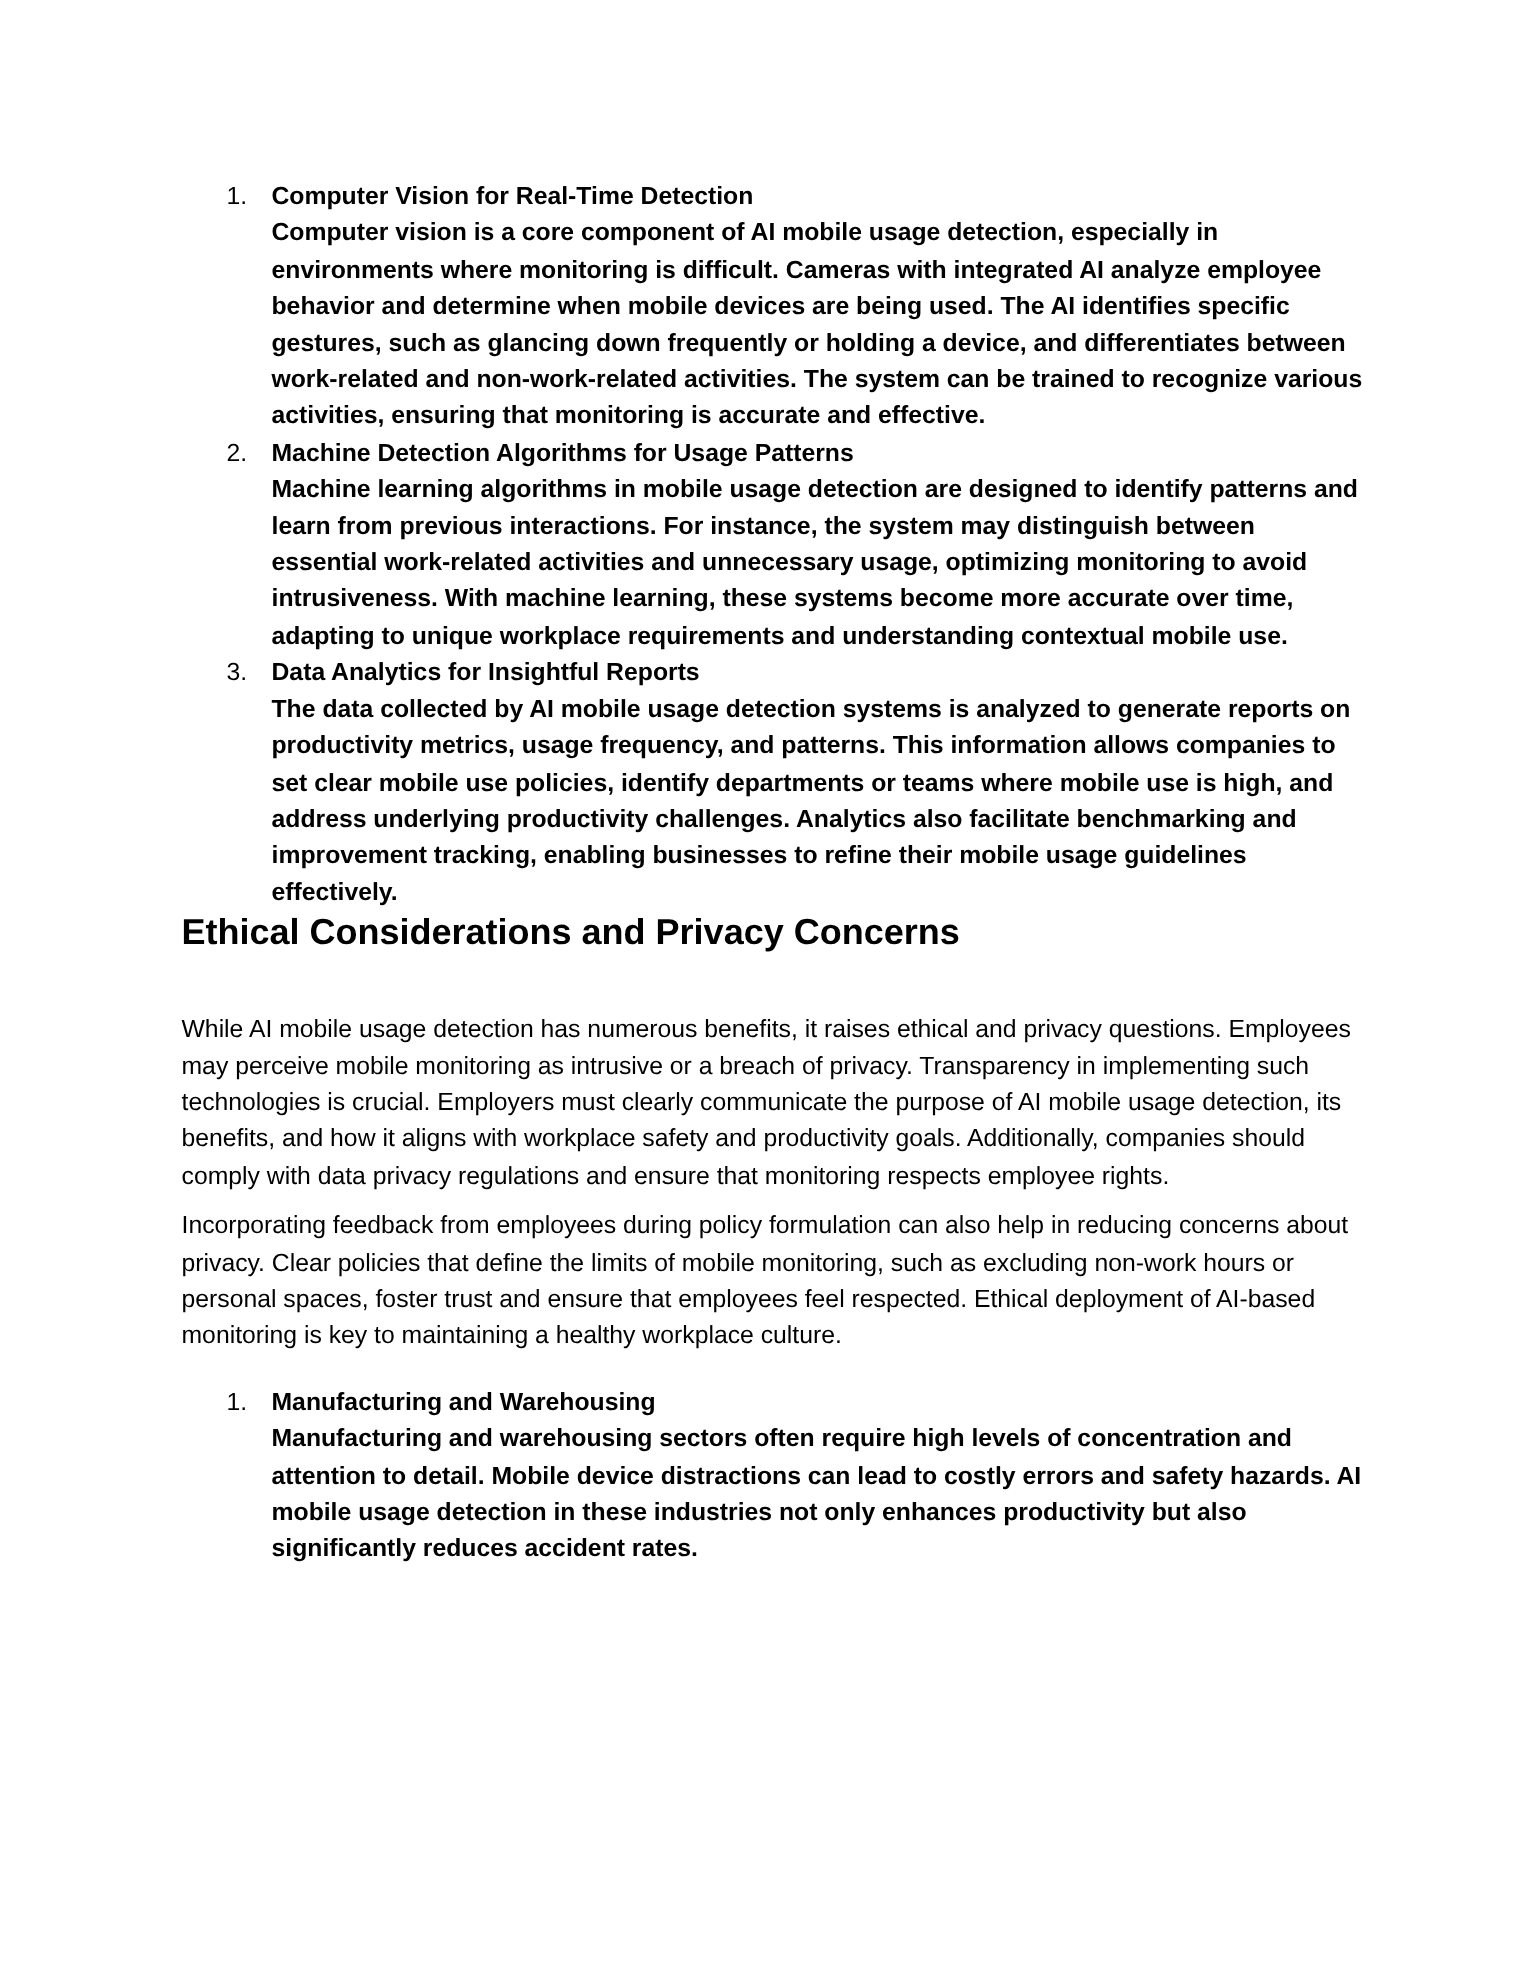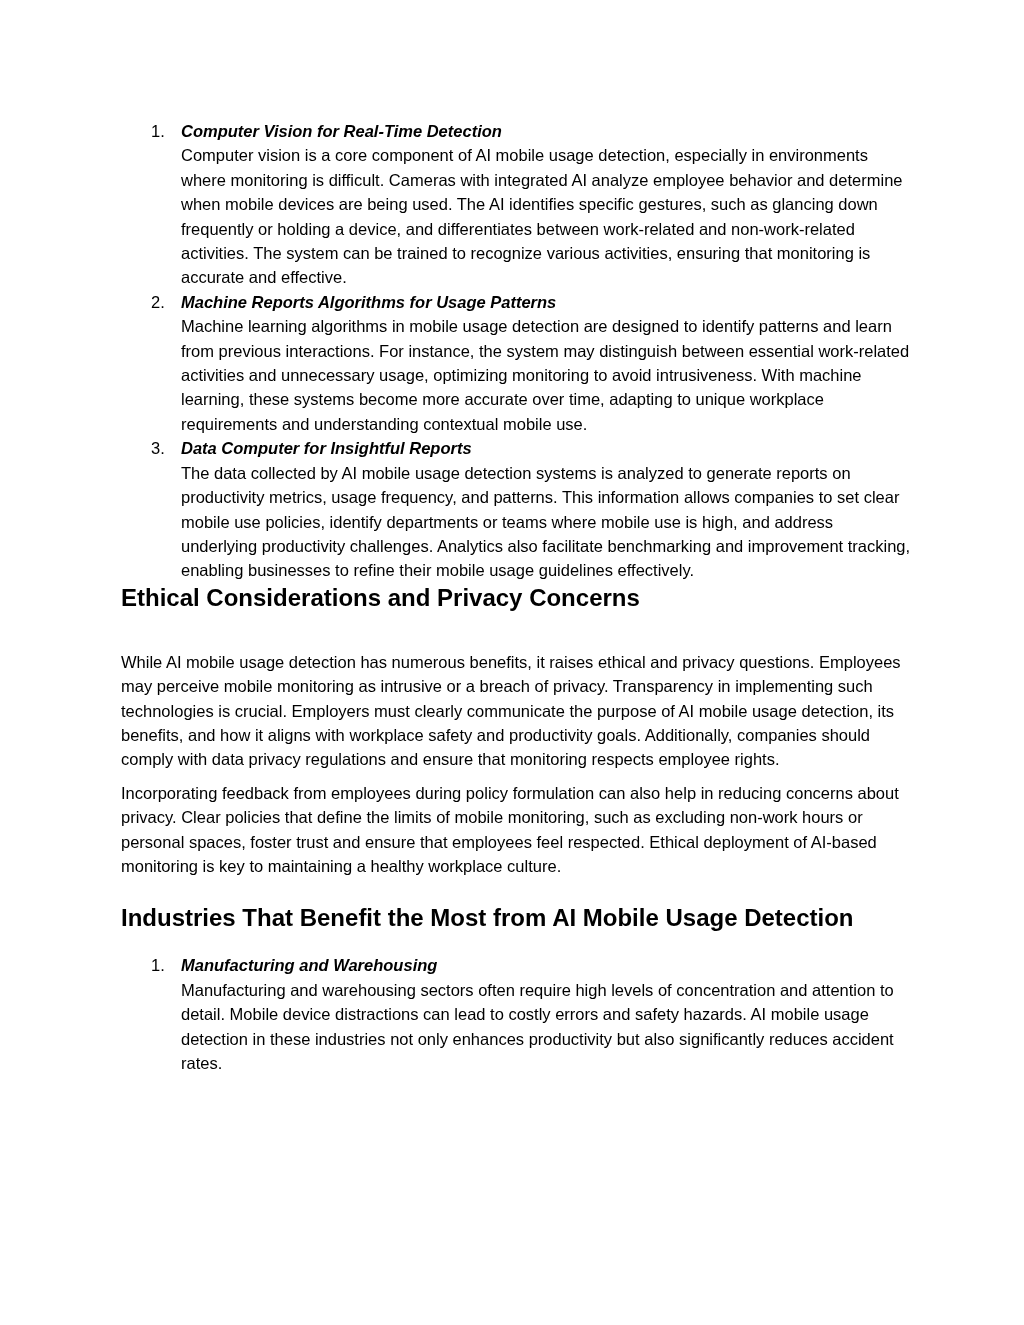--- a/index.html
+++ b/index.html
@@ -8,24 +8,24 @@
       font-family: "Liberation Sans", sans-serif; color: #000000;
     }
     .page { position: absolute; left: 121px; top: 119px; width: 790px; }
     .list { margin: 0; padding: 0; list-style: none; }
     .item { position: relative; padding-left: 60px; }
     .num {
       position: absolute; left: 30px; top: 0;
       font-size: 16.5px; line-height: 24.4px;
     }
     .item-title {
-      font-weight: bold; font-size: 16.5px; line-height: 24.4px; margin: 0; font-style: italic;
+      font-weight: bold; font-size: 16.5px; line-height: 24.4px; margin: 0;
     }
     .item-body {
-      font-size: 16.5px; line-height: 24.4px; margin: 0;
+      font-size: 16.5px; line-height: 24.4px; margin: 0; font-weight: bold;
     }
     .h2 {
       font-size: 24px; font-weight: bold; line-height: 30px;
       margin: 0;
     }
     .para { font-size: 16.5px; line-height: 24.4px; margin: 0; }
     #h-ethical { }
     #p-eth1 { margin-top: 37px; }
     #p-eth2 { margin-top: 9px; }
     #h-industries { margin-top: 25px; }
@@ -37,35 +37,34 @@
 <div class="page">
 
   <ol class="list">
     <li class="item">
       <span class="num">1.</span>
       <p class="item-title">Computer Vision for Real-Time Detection</p>
       <p class="item-body">Computer vision is a core component of AI mobile usage detection, especially in environments where monitoring is difficult. Cameras with integrated AI analyze employee behavior and determine when mobile devices are being used. The AI identifies specific gestures, such as glancing down frequently or holding a device, and differentiates between work-related and non-work-related activities. The system can be trained to recognize various activities, ensuring that monitoring is accurate and effective.</p>
     </li>
     <li class="item">
       <span class="num">2.</span>
-      <p class="item-title">Machine Reports Algorithms for Usage Patterns</p>
+      <p class="item-title">Machine Detection Algorithms for Usage Patterns</p>
       <p class="item-body">Machine learning algorithms in mobile usage detection are designed to identify patterns and learn from previous interactions. For instance, the system may distinguish between essential work-related activities and unnecessary usage, optimizing monitoring to avoid intrusiveness. With machine learning, these systems become more accurate over time, adapting to unique workplace requirements and understanding contextual mobile use.</p>
     </li>
     <li class="item">
       <span class="num">3.</span>
-      <p class="item-title">Data Computer for Insightful Reports</p>
+      <p class="item-title">Data Analytics for Insightful Reports</p>
       <p class="item-body">The data collected by AI mobile usage detection systems is analyzed to generate reports on productivity metrics, usage frequency, and patterns. This information allows companies to set clear mobile use policies, identify departments or teams where mobile use is high, and address underlying productivity challenges. Analytics also facilitate benchmarking and improvement tracking, enabling businesses to refine their mobile usage guidelines effectively.</p>
     </li>
   </ol>
 
   <h2 class="h2" id="h-ethical">Ethical Considerations and Privacy Concerns</h2>
   <p class="para" id="p-eth1">While AI mobile usage detection has numerous benefits, it raises ethical and privacy questions. Employees may perceive mobile monitoring as intrusive or a breach of privacy. Transparency in implementing such technologies is crucial. Employers must clearly communicate the purpose of AI mobile usage detection, its benefits, and how it aligns with workplace safety and productivity goals. Additionally, companies should comply with data privacy regulations and ensure that monitoring respects employee rights.</p>
   <p class="para" id="p-eth2">Incorporating feedback from employees during policy formulation can also help in reducing concerns about privacy. Clear policies that define the limits of mobile monitoring, such as excluding non-work hours or personal spaces, foster trust and ensure that employees feel respected. Ethical deployment of AI-based monitoring is key to maintaining a healthy workplace culture.</p>
 
-  <h2 class="h2" id="h-industries">Industries That Benefit the Most from AI Mobile Usage Detection</h2>
   <ol class="list" id="list-industries">
     <li class="item">
       <span class="num">1.</span>
       <p class="item-title">Manufacturing and Warehousing</p>
       <p class="item-body">Manufacturing and warehousing sectors often require high levels of concentration and attention to detail. Mobile device distractions can lead to costly errors and safety hazards. AI mobile usage detection in these industries not only enhances productivity but also significantly reduces accident rates.</p>
     </li>
   </ol>
 
 </div>
 

